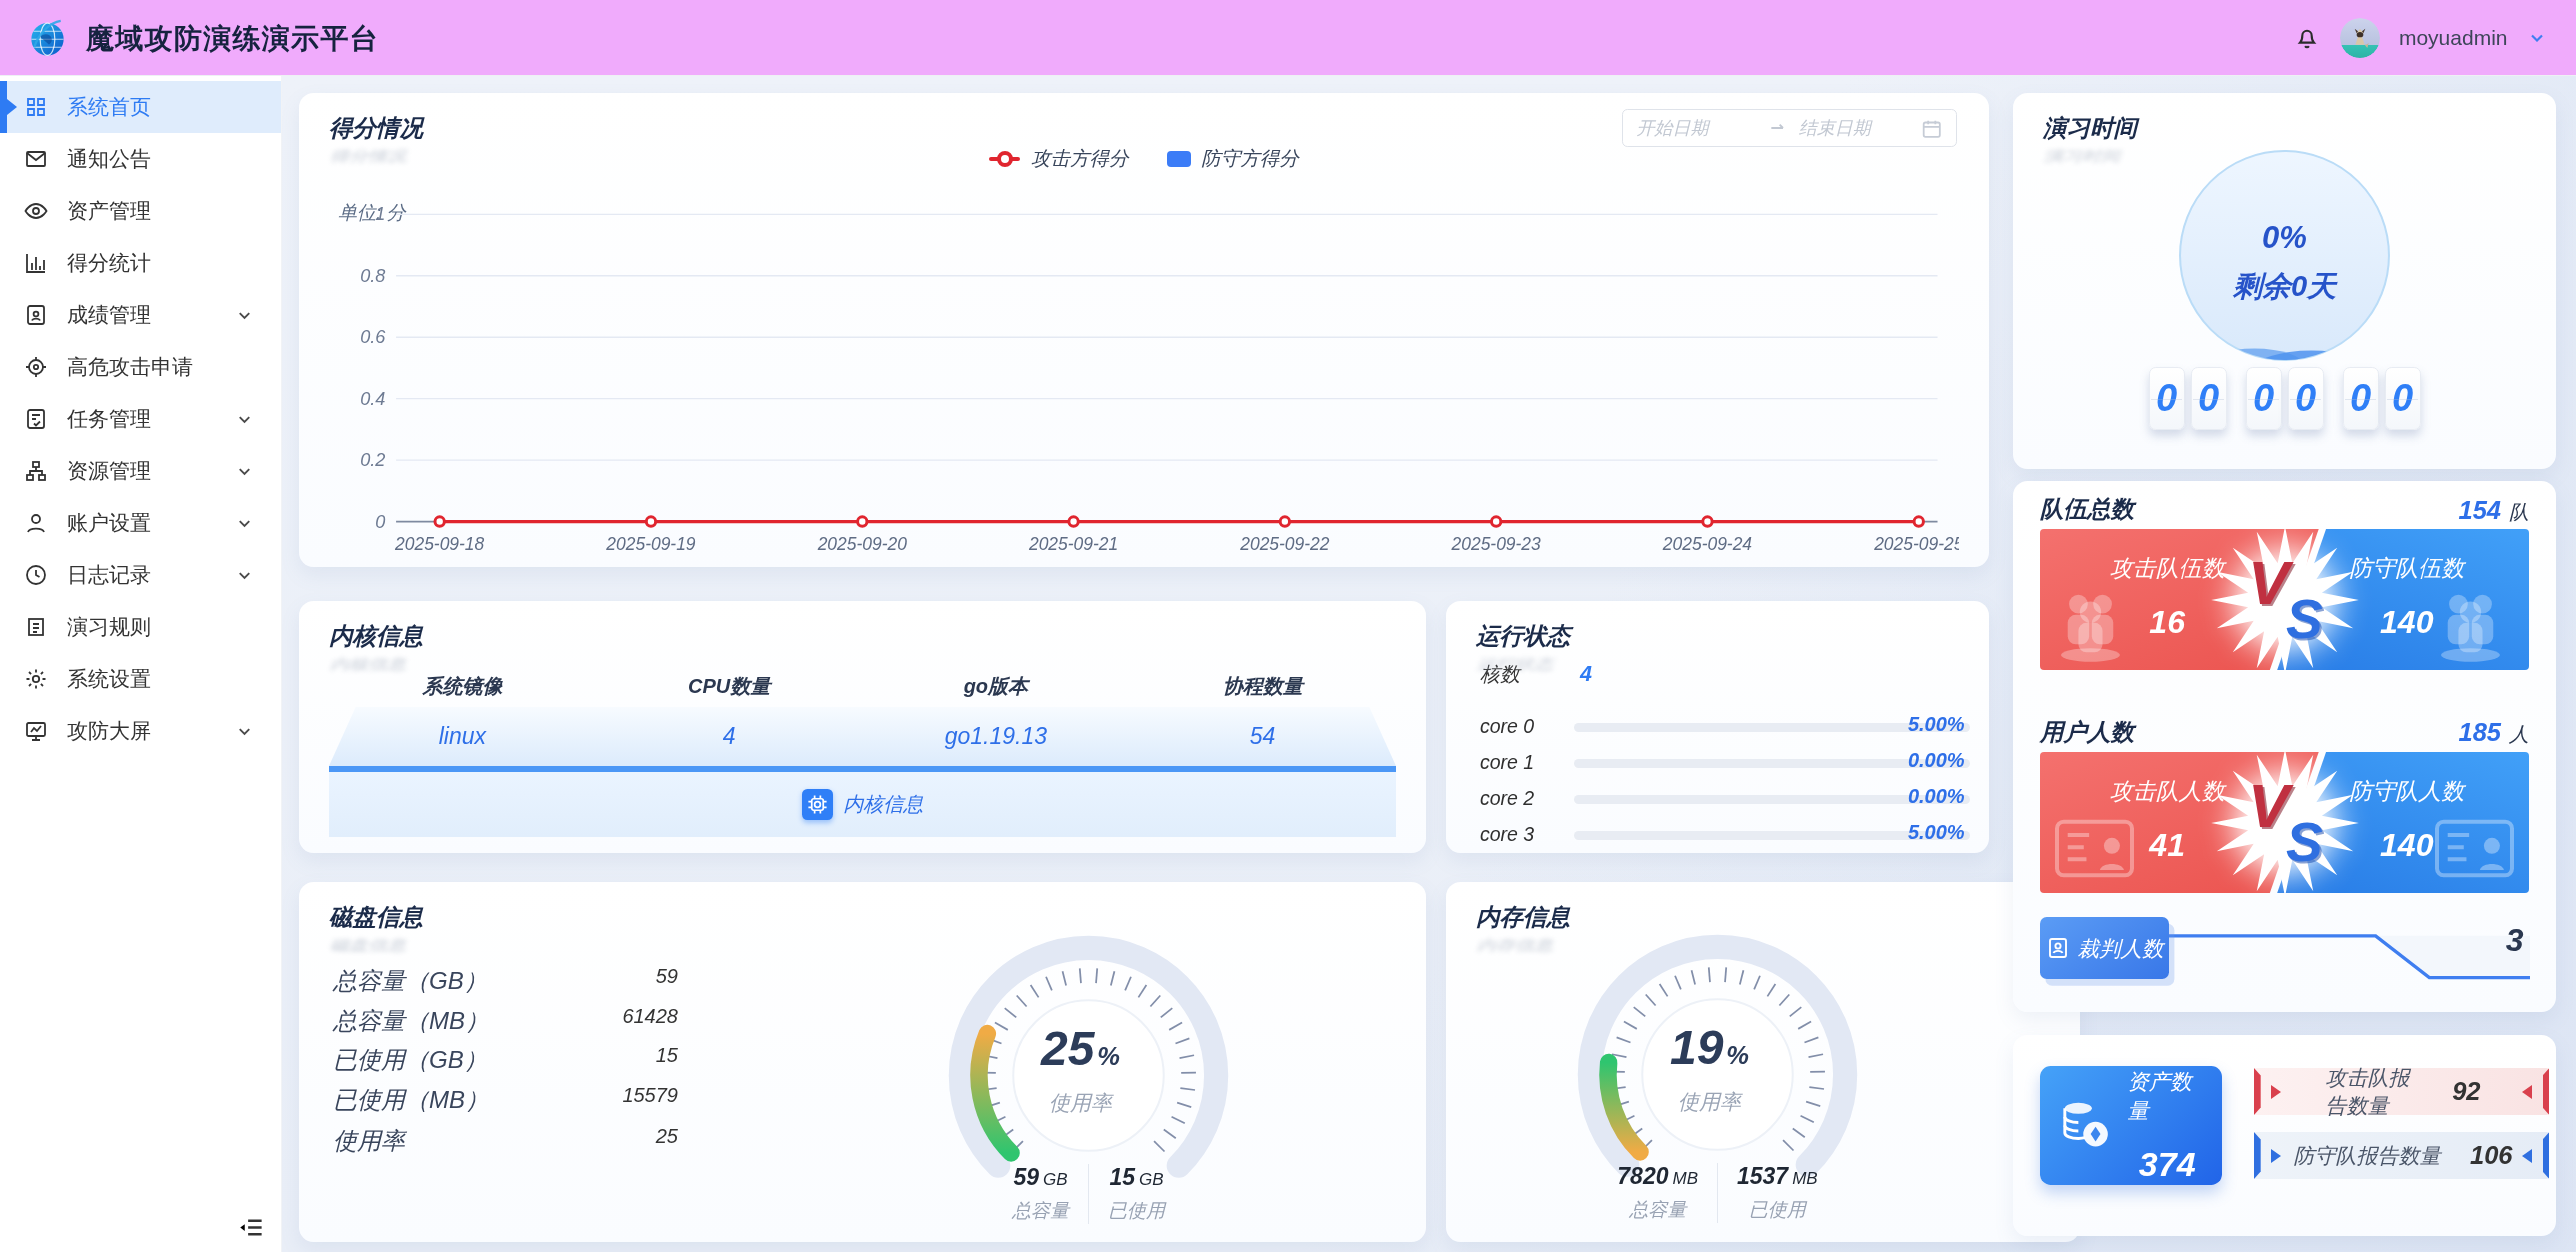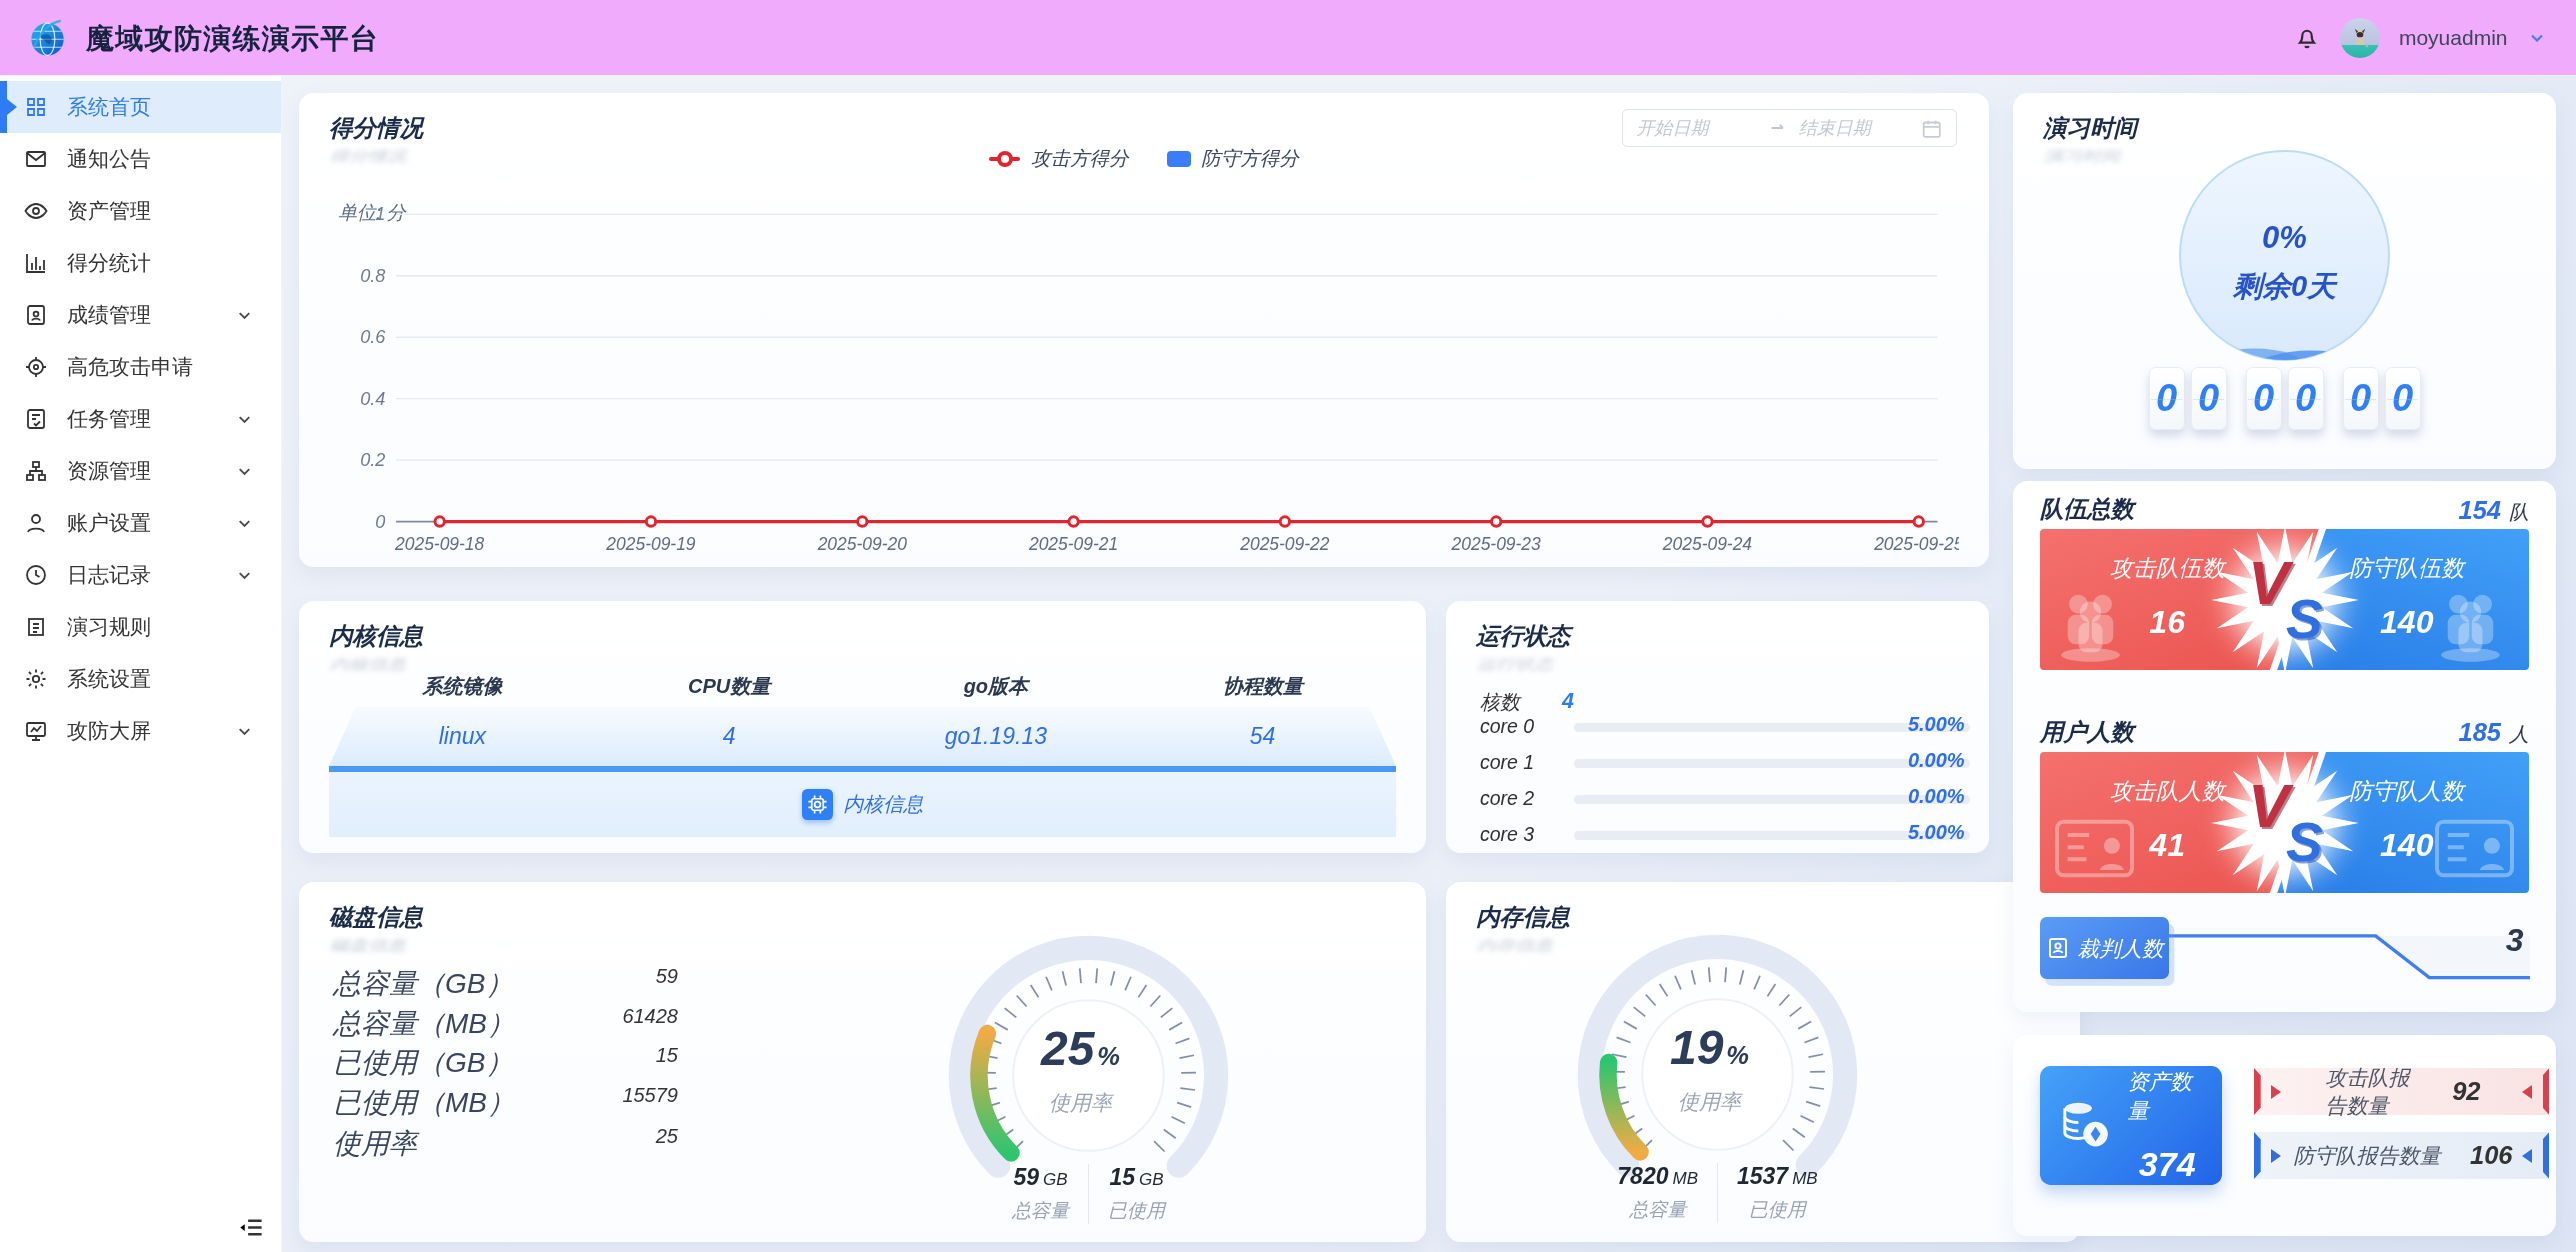--- a/index.html
+++ b/index.html
@@ -51,33 +51,33 @@
 .kh-cell{flex:1;text-align:center;font-size:20px;font-weight:600;color:#2b3850;}
 .kernel-band{position:absolute;left:30px;right:30px;top:106px;height:59px;background:linear-gradient(180deg,#f7fbff 0%,#dcebfc 100%);clip-path:polygon(2.5% 0,97.5% 0,100% 100%,0 100%);display:flex;align-items:center;}
 .kv-cell{flex:1;text-align:center;font-size:23px;color:#2e6fe8;}
 .kernel-bar{position:absolute;left:30px;right:30px;top:165px;height:6px;background:#4b97f6;}
 .kernel-footer{position:absolute;left:30px;right:30px;top:171px;height:65px;background:linear-gradient(180deg,#eaf4ff,#e1eefc);display:flex;align-items:center;justify-content:center;gap:10.7px;}
 .kf-icon-box{width:31px;height:31px;border-radius:5.4px;background:#2f7ff7;display:flex;align-items:center;justify-content:center;box-shadow:0 2.7px 5.4px rgba(47,127,247,.4);}
 .kf-icon-box svg{width:23px;height:23px;stroke:#fff;fill:none;stroke-width:1.8;}
 .kf-label{font-size:20px;color:#2e6fe8;}
 
 .status-card{left:1164px;top:525px;width:543px;height:252px;}
-.cores-line{position:absolute;left:34px;top:88px;display:flex;align-items:flex-start;gap:42px;}
+.cores-line{position:absolute;left:34px;top:60px;display:flex;align-items:center;gap:60px;}
 .cores-label{font-size:20px;color:#333;}
 .cores-value{font-size:21.5px;font-weight:600;color:#2e7bf3;}
 .core-row{position:absolute;left:34px;right:19px;height:27px;}
 .cr-label{position:absolute;left:0;top:1.3px;font-size:19.5px;color:#2f2f2f;}
 .cr-track{position:absolute;left:94px;right:0;top:8.7px;height:9.4px;border-radius:4.7px;background:#e8ecf3;overflow:hidden;}
 .cr-fill{height:100%;border-radius:4.7px;background:linear-gradient(90deg,#7ab5ff,#2f7ff7);}
 .cr-pct{position:absolute;right:5.4px;top:-1.3px;font-size:20px;font-weight:700;color:#2e6fe8;}
 
 .disk-card{left:17px;top:806px;width:1127px;height:360px;}
 .memory-card{left:1164px;top:806px;width:634px;height:360px;}
 .disk-row{position:absolute;left:34px;width:345px;}
-.dr-label{font-size:28px;color:#39455c;}
+.dr-label{font-size:24px;color:#39455c;}
 .dr-value{position:absolute;right:0;top:0;font-size:20px;color:#333;}
 .gauge-wrap{position:absolute;width:309px;height:321px;}
 .disk-card .gauge-wrap{left:635px;top:39px;}
 .memory-card .gauge-wrap{left:117px;top:38px;}
 .gauge-center{position:absolute;left:0;right:16px;top:102px;text-align:center;}
 .g-val{font-size:48px;font-weight:700;color:#2c3c59;line-height:52px;}
 .g-suffix{font-size:25.5px;font-weight:600;margin-left:2.7px;}
 .g-label{font-size:21px;color:#9aa4b5;margin-top:6.7px;}
 .gauge-stats{position:absolute;left:0;right:0;top:243px;display:flex;justify-content:center;}
 .g-stat{padding:0 19px;text-align:center;}

